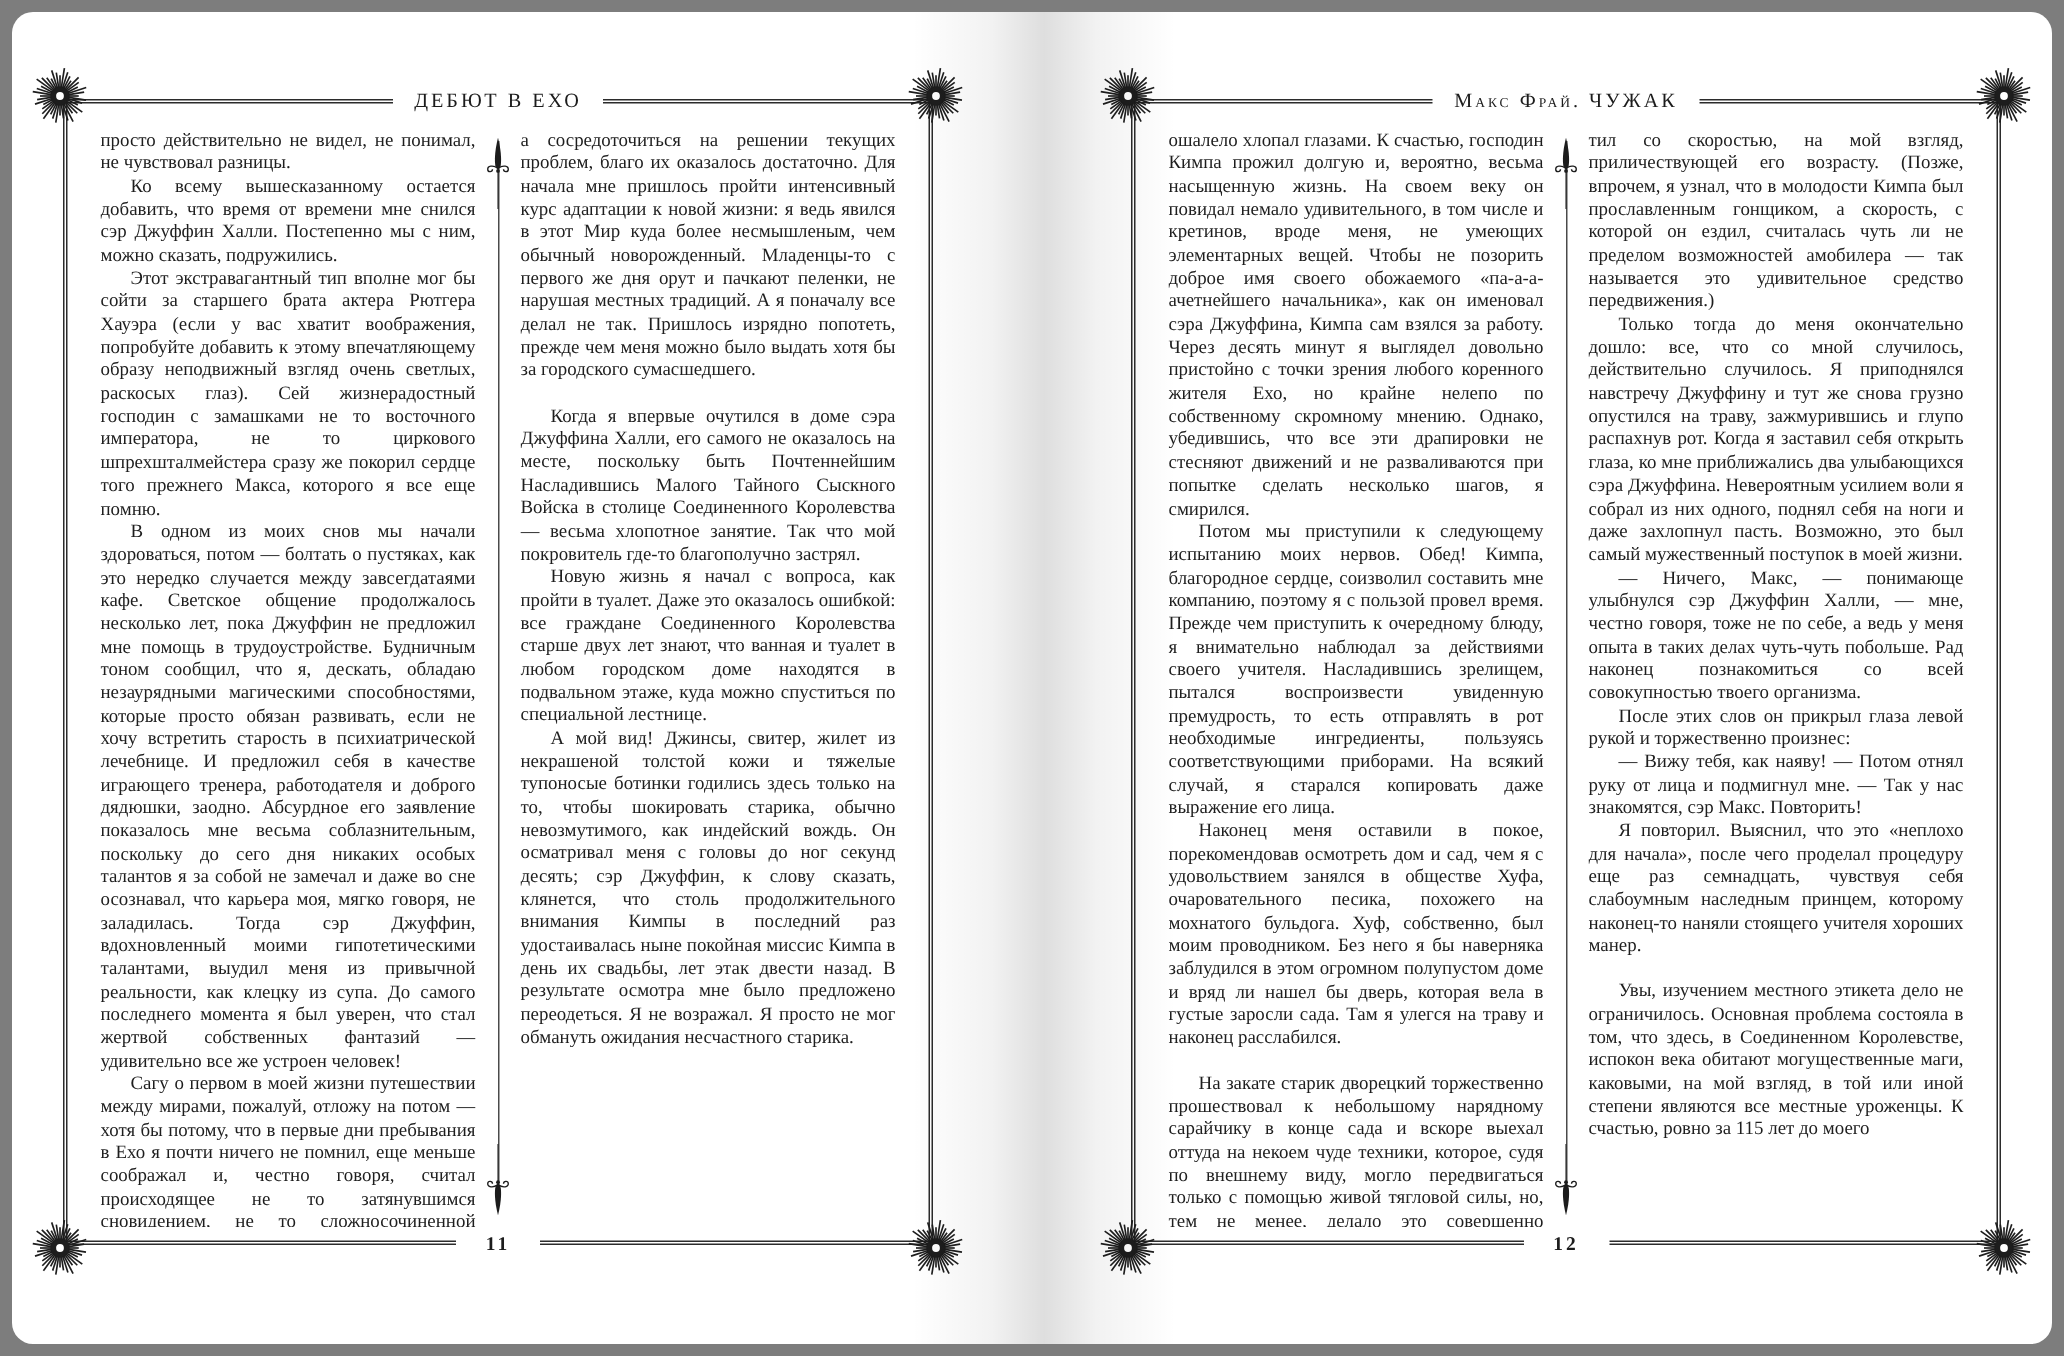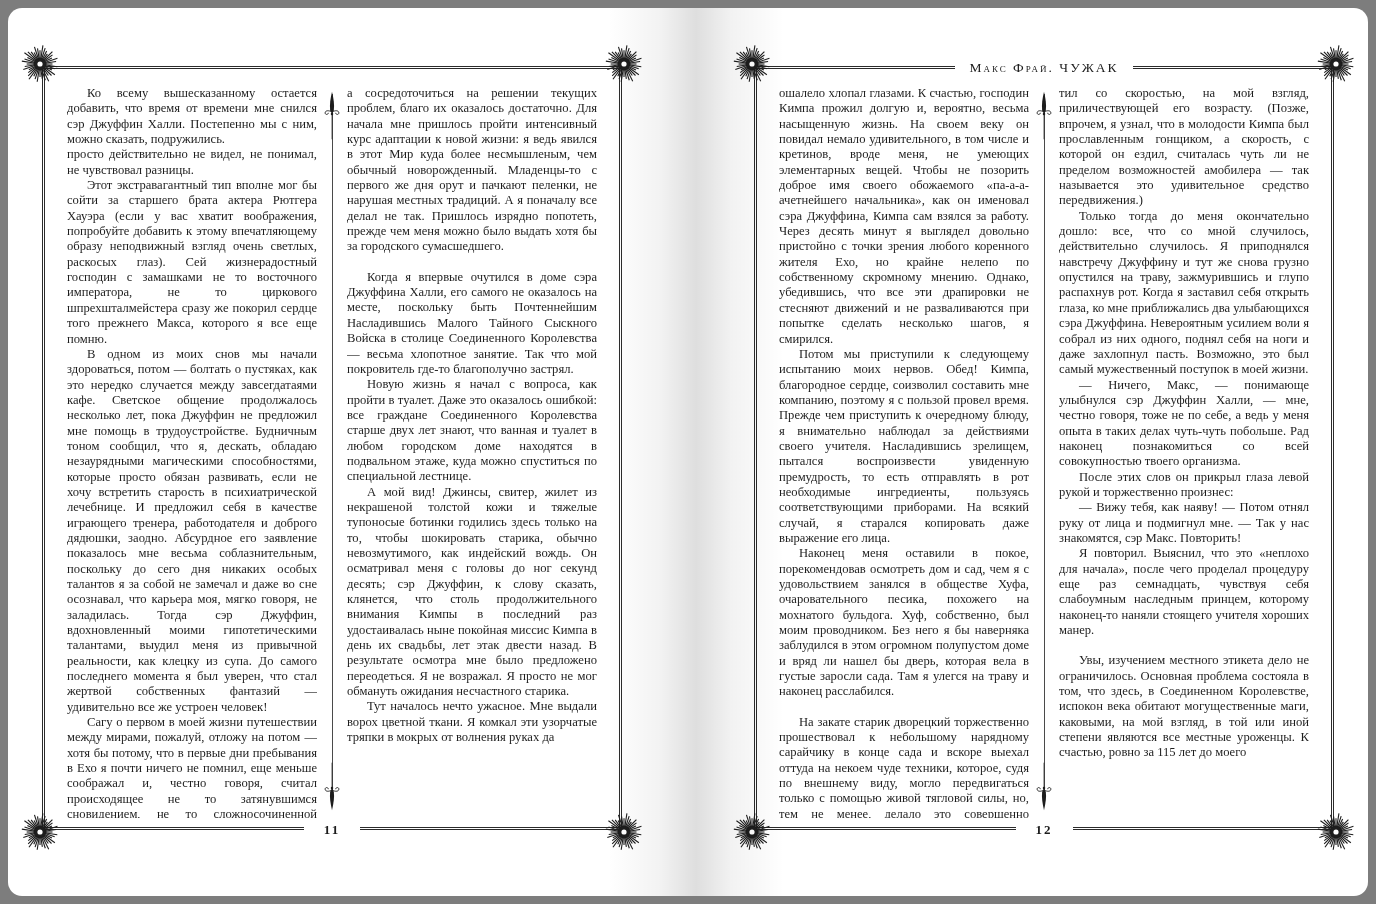--- a/index.html
+++ b/index.html
@@ -220,34 +220,36 @@
           <line x1="21.85" y1="14.29" x2="25.16" y2="4.12" stroke="#1d1d1d" stroke-width="1.1"></line>
           <line x1="22.72" y1="14.65" x2="26.63" y2="6.99" stroke="#1d1d1d" stroke-width="1.1"></line>
           <line x1="23.53" y1="15.15" x2="27.35" y2="9.89" stroke="#1d1d1d" stroke-width="1.1"></line>
           <line x1="24.24" y1="15.76" x2="32.40" y2="7.60" stroke="#1d1d1d" stroke-width="1.1"></line>
           <line x1="24.85" y1="16.47" x2="32.49" y2="10.92" stroke="#1d1d1d" stroke-width="1.1"></line>
           <line x1="25.35" y1="17.28" x2="31.89" y2="13.94" stroke="#1d1d1d" stroke-width="1.1"></line>
           <line x1="25.71" y1="18.15" x2="37.48" y2="14.32" stroke="#1d1d1d" stroke-width="1.1"></line>
           <line x1="25.93" y1="19.06" x2="36.08" y2="17.45" stroke="#1d1d1d" stroke-width="1.1"></line>
           <circle cx="20" cy="20" r="2.6" fill="#ffffff"></circle>
         </svg>
+      <div class="running-head">
+        <span>ДЕБЮТ В ЕХО</span>
+      </div>
       <div class="textblock">
         <div class="col" lang="ru">
+            <p class="para noindent">просто действительно не видел, не понимал, не чувствовал разницы.</p>
             <p class="para">Ко всему вышесказанному остается добавить, что время от времени мне снился сэр Джуффин Халли. Постепенно мы с ним, можно сказать, подружились.</p>
-            <p class="para noindent">просто действительно не видел, не понимал, не чувствовал разницы.</p>
             <p class="para">Этот экстравагантный тип вполне мог бы сойти за старшего брата актера Рютгера Хауэра (если у вас хватит воображения, попробуйте добавить к этому впечатляющему образу неподвижный взгляд очень светлых, раскосых глаз). Сей жизнерадостный господин с замашками не то восточного императора, не то циркового шпрехшталмейстера сразу же покорил сердце того прежнего Макса, которого я все еще помню.</p>
             <p class="para">В одном из моих снов мы начали здороваться, потом — болтать о пустяках, как это нередко случается между завсегдатаями кафе. Светское общение продолжалось несколько лет, пока Джуффин не предложил мне помощь в трудоустройстве. Будничным тоном сообщил, что я, дескать, обладаю незаурядными магическими способностями, которые просто обязан развивать, если не хочу встретить старость в психиатрической лечебнице. И предложил себя в качестве играющего тренера, работодателя и доброго дядюшки, заодно. Абсурдное его заявление показалось мне весьма соблазнительным, поскольку до сего дня никаких особых талантов я за собой не замечал и даже во сне осознавал, что карьера моя, мягко говоря, не заладилась. Тогда сэр Джуффин, вдохновленный моими гипотетическими талантами, выудил меня из привычной реальности, как клецку из супа. До самого последнего момента я был уверен, что стал жертвой собственных фантазий — удивительно все же устроен человек!</p>
             <p class="para">Сагу о первом в моей жизни путешествии между мирами, пожалуй, отложу на потом — хотя бы потому, что в первые дни пребывания в Ехо я почти ничего не помнил, еще меньше соображал и, честно говоря, считал происходящее не то затянувшимся сновидением, не то сложносочиненной галлюцинацией. Старался не анализировать ситуацию,</p>
           </div>
         <div class="col" lang="ru">
             <p class="para noindent">а сосредоточиться на решении текущих проблем, благо их оказалось достаточно. Для начала мне пришлось пройти интенсивный курс адаптации к новой жизни: я ведь явился в этот Мир куда более несмышленым, чем обычный новорожденный. Младенцы-то с первого же дня орут и пачкают пеленки, не нарушая местных традиций. А я поначалу все делал не так. Пришлось изрядно попотеть, прежде чем меня можно было выдать хотя бы за городского сумасшедшего.</p>
             <p class="para gap">Когда я впервые очутился в доме сэра Джуффина Халли, его самого не оказалось на месте, поскольку быть Почтеннейшим Насладившись Малого Тайного Сыскного Войска в столице Соединенного Королевства — весьма хлопотное занятие. Так что мой покровитель где-то благополучно застрял.</p>
             <p class="para">Новую жизнь я начал с вопроса, как пройти в туалет. Даже это оказалось ошибкой: все граждане Соединенного Королевства старше двух лет знают, что ванная и туалет в любом городском доме находятся в подвальном этаже, куда можно спуститься по специальной лестнице.</p>
             <p class="para">А мой вид! Джинсы, свитер, жилет из некрашеной толстой кожи и тяжелые тупоносые ботинки годились здесь только на то, чтобы шокировать старика, обычно невозмутимого, как индейский вождь. Он осматривал меня с головы до ног секунд десять; сэр Джуффин, к слову сказать, клянется, что столь продолжительного внимания Кимпы в последний раз удостаивалась ныне покойная миссис Кимпа в день их свадьбы, лет этак двести назад. В результате осмотра мне было предложено переодеться. Я не возражал. Я просто не мог обмануть ожидания несчастного старика.</p>
-            <p class="para">Тут началось нечто ужасное. Мне выдали ворох цветной ткани. Я комкал эти узорчатые тряпки в мокрых от волнения руках да</p>
           </div>
         <div class="divider">
           <svg class="dagger up" viewBox="0 0 24 60">
               <use href="#dagger"></use>
             </svg>
           <svg class="dagger down" viewBox="0 0 24 60">
               <use href="#dagger"></use>
             </svg>
         </div>
       </div>

